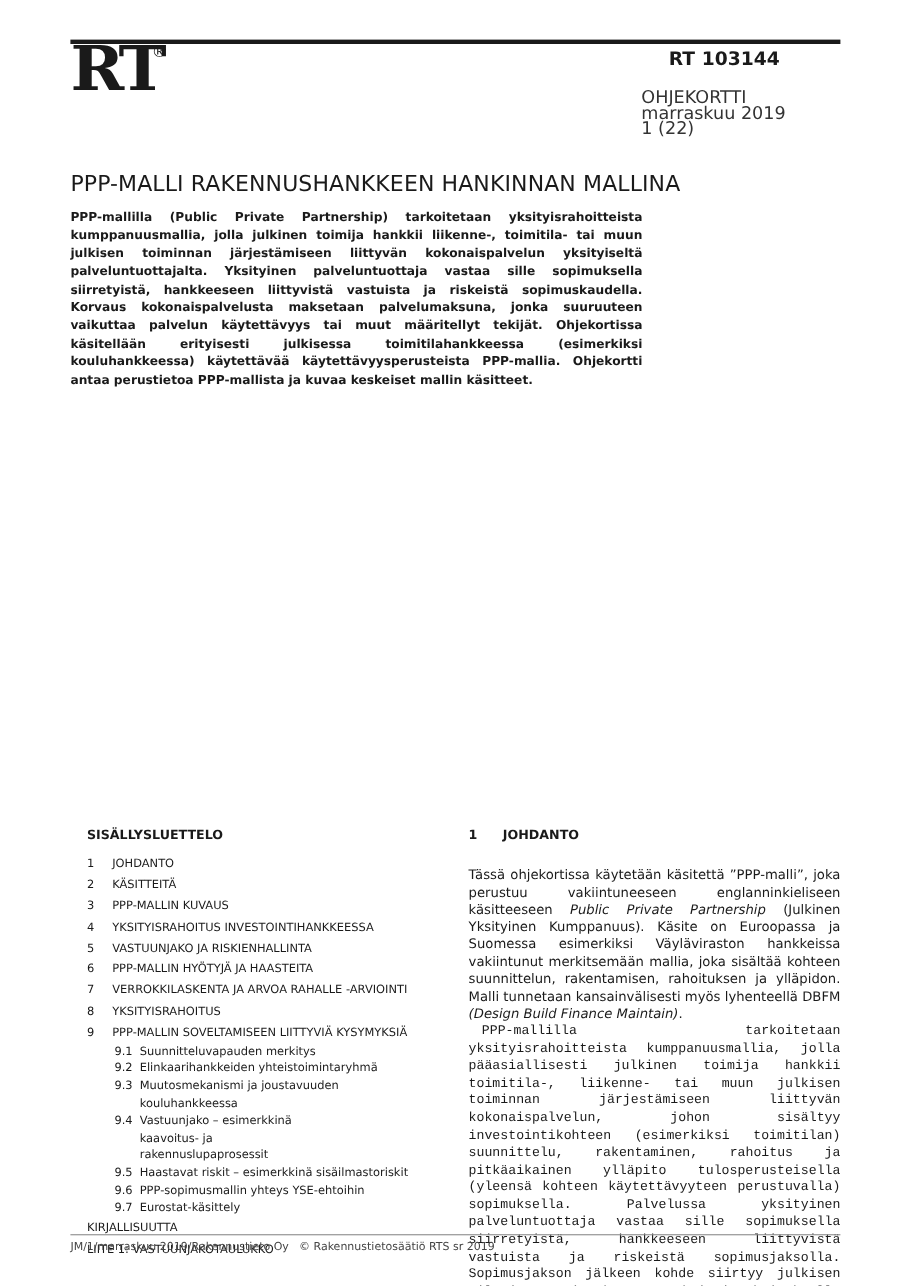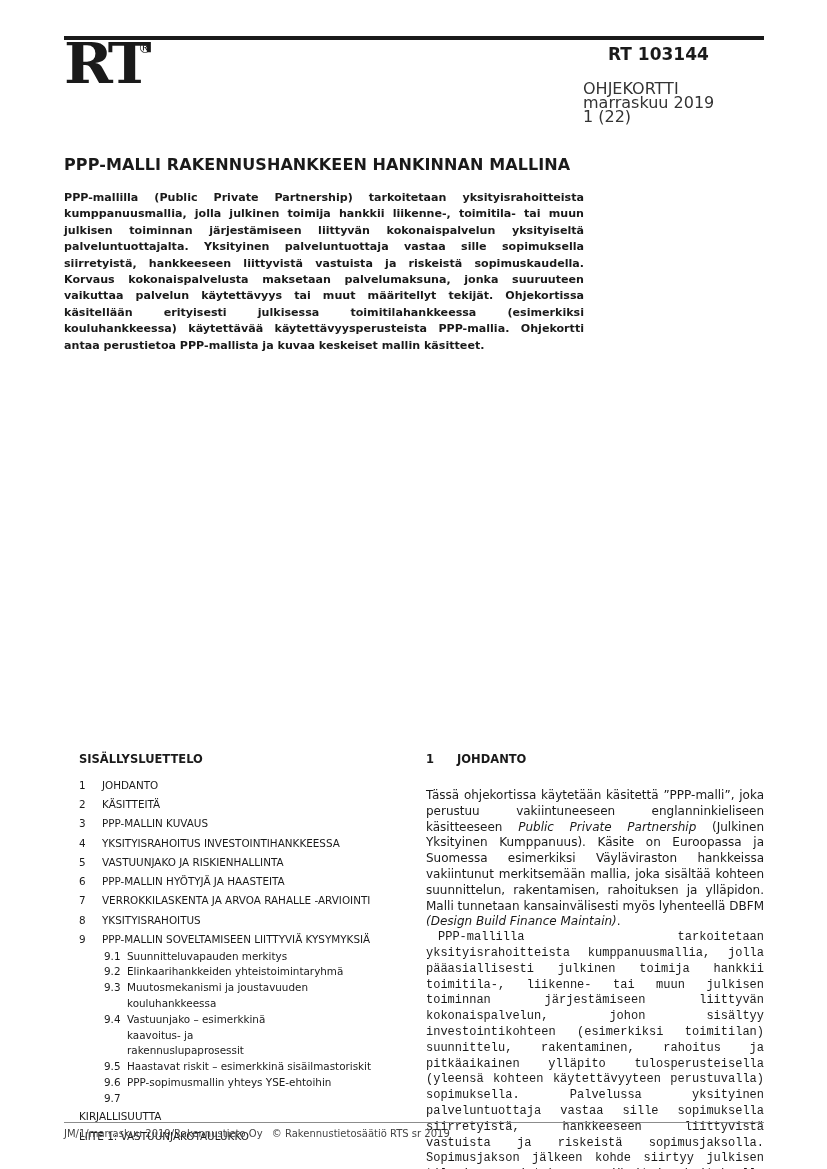--- a/index.html
+++ b/index.html
@@ -3,21 +3,21 @@
 <meta charset="utf-8">
 <style>
   html, body { margin: 0; padding: 0; background: #ffffff; }
   body { width: 827px; height: 1169px; position: relative; overflow: hidden; color: #1a1a1a; font-family: "DejaVu Sans", sans-serif; }
   .top-rule { position: absolute; left: 64px; top: 36px; width: 700px; height: 4px; background: #1a1a1a; }
   .logo { position: absolute; left: 64px; top: 38px; font-family: "DejaVu Serif", serif; font-weight: bold; font-size: 56px; line-height: 50px; letter-spacing: -4px; color: #1a1a1a; transform: scaleX(1.05); transform-origin: left; }
   .logo-reg { position: absolute; left: 138px; top: 40px; font-size: 14px; color: #1a1a1a; font-family: "DejaVu Sans", sans-serif; }
   .doc-id { position: absolute; left: 608px; top: 44px; font-size: 17px; font-weight: bold; color: #1a1a1a; }
   .meta { position: absolute; left: 583px; top: 82px; font-size: 16px; line-height: 14px; color: #333; }
   .meta div { white-space: nowrap; }
-  .title { position: absolute; left: 64px; top: 155px; font-size: 16px; font-weight: bold; color: #1a1a1a; white-space: nowrap; letter-spacing: 0.1px; }
+  .title { position: absolute; left: 64px; top: 155px; font-size: 20px; font-weight: normal; color: #1a1a1a; white-space: nowrap; letter-spacing: 0.1px; }
   .abstract { position: absolute; left: 64px; top: 190px; width: 520px; font-size: 11.1px; line-height: 16.4px; font-weight: bold; color: #1a1a1a; text-align: justify; }
   .toc { position: absolute; left: 79px; top: 752px; width: 330px; font-size: 10.4px; color: #1a1a1a; }
   .toc-title { font-weight: bold; font-size: 11.5px; margin-bottom: 9px; }
   .toc-item { display: flex; height: 19.3px; align-items: center; white-space: nowrap; }
   .toc-num { width: 23px; flex: none; }
   .toc-sub { display: flex; padding-left: 25px; line-height: 15.8px; white-space: nowrap; }
   .toc-sub .toc-num { width: 23px; }
   .toc-sub .sub-text { white-space: normal; width: 260px; }
   .toc-tail { height: 19.3px; display: flex; align-items: center; white-space: nowrap; }
   .section { position: absolute; left: 426px; top: 752px; width: 338px; font-size: 10.4px; color: #1a1a1a; }
@@ -104,20 +104,21 @@
   <div class="toc-sub">
       <span class="toc-num">9.5</span>
       <span class="sub-text">Haastavat riskit – esimerkkinä sisäilmastoriskit</span>
     </div>
   <div class="toc-sub">
       <span class="toc-num">9.6</span>
       <span class="sub-text">PPP-sopimusmallin yhteys YSE-ehtoihin</span>
     </div>
   <div class="toc-sub">
       <span class="toc-num">9.7</span>
+      <span class="sub-text">Eurostat-käsittely</span>
     </div>
   <div class="toc-tail">KIRJALLISUUTTA</div>
   <div class="toc-tail">LIITE 1: VASTUUNJAKOTAULUKKO</div>
 </div>
 
 <div class="section">
   <div class="section-head">
     <span class="num">1</span>
     <span>JOHDANTO</span>
   </div>

